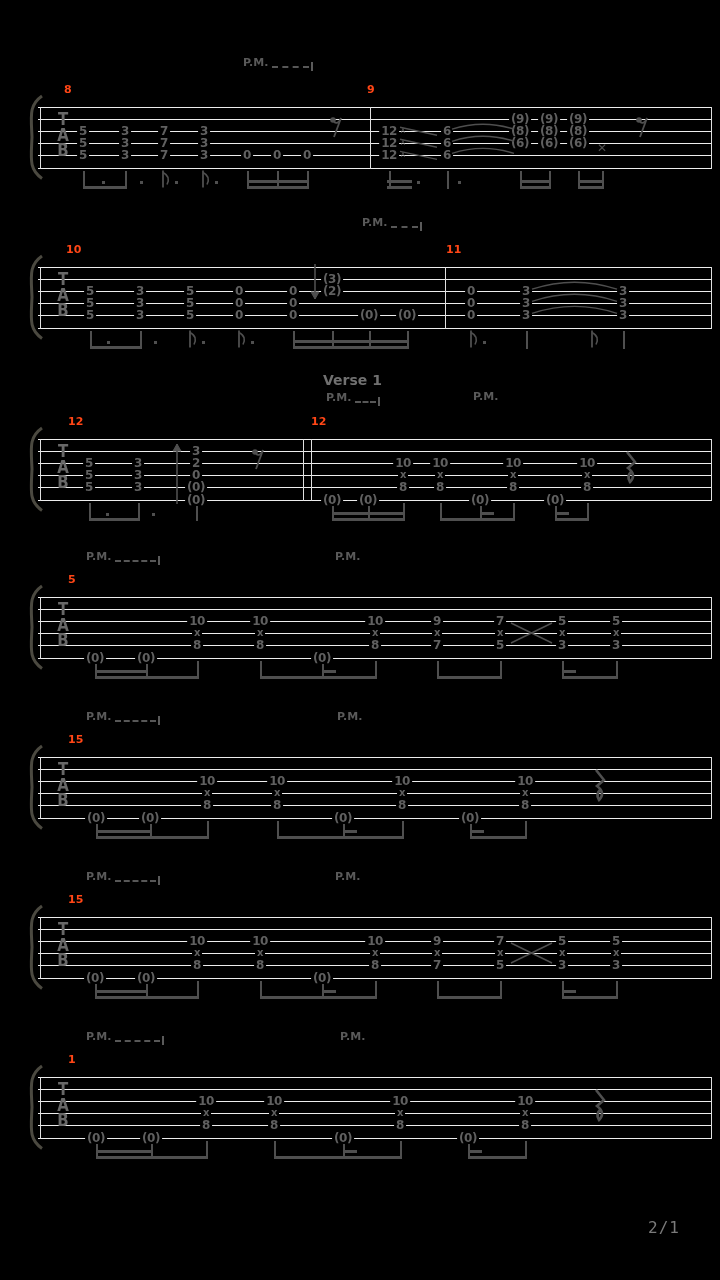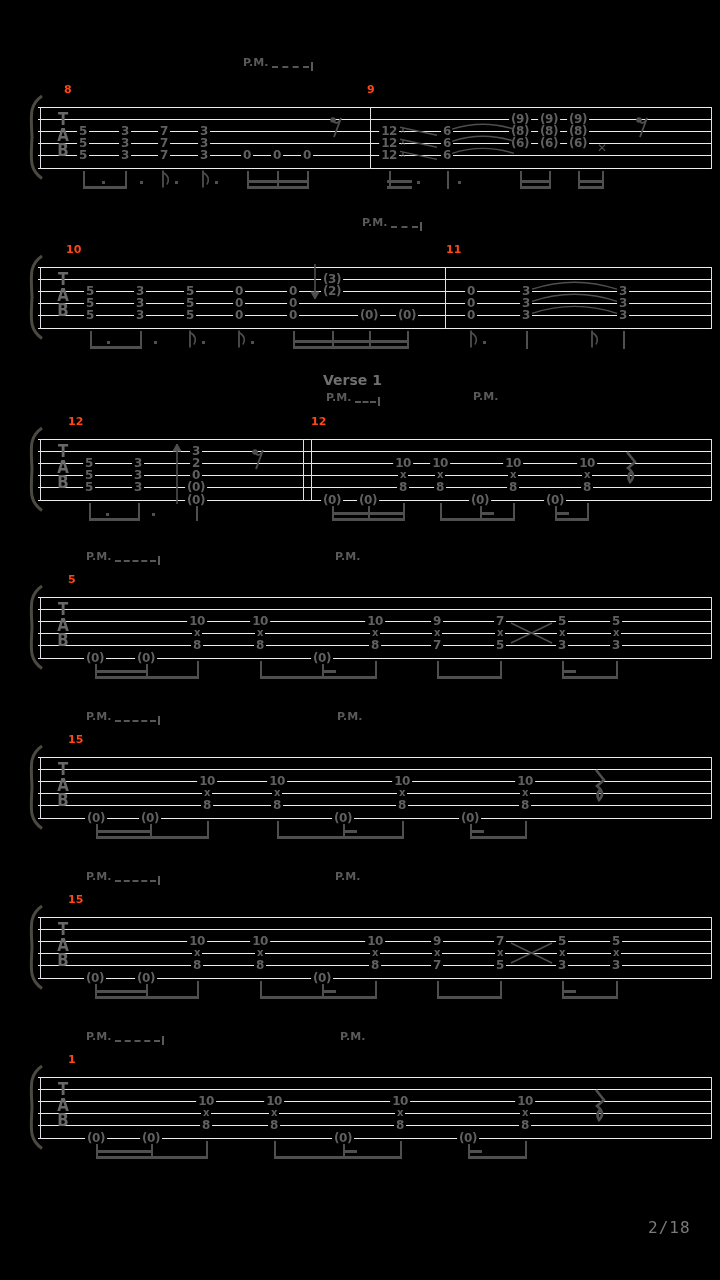--- a/index.html
+++ b/index.html
@@ -434,21 +434,21 @@
       <div class="note" style="left: 274px; top: 1125.4px; color: rgb(96, 96, 96);">8</div>
       <div class="note" style="left: 343px; top: 1137.5px; color: rgb(96, 96, 96);">(0)</div>
       <div class="note" style="left: 400px; top: 1101.2px; color: rgb(96, 96, 96);">10</div>
       <div class="note mut" style="left: 400px; top: 1113.3px; color: rgb(96, 96, 96);">x</div>
       <div class="note" style="left: 400px; top: 1125.4px; color: rgb(96, 96, 96);">8</div>
       <div class="note" style="left: 468px; top: 1137.5px; color: rgb(96, 96, 96);">(0)</div>
       <div class="note" style="left: 525px; top: 1101.2px; color: rgb(96, 96, 96);">10</div>
       <div class="note mut" style="left: 525px; top: 1113.3px; color: rgb(96, 96, 96);">x</div>
       <div class="note" style="left: 525px; top: 1125.4px; color: rgb(96, 96, 96);">8</div>
     </div>
-  <div class="pageind" style="left: 648px; top: 1218px; color: rgb(122, 122, 122);">2/18</div>
+  <div class="pageind" style="left: 648px; top: 1218px; color: rgb(122, 122, 122);">2/1</div>
 <svg class="ovl" width="720" height="1280">
       <path d="M 42,96 C 29,105 31,115 32,137 C 31,159.5 29,169.5 42,178.5" stroke="#4b4940" stroke-width="3" fill="none"></path>
       <path d="M 163,170.5 L 163,187.5" stroke="#4f4f4f" stroke-width="1.8" fill="none"></path>
       <path d="M 163,172.5 Q 171,176.5 167,184.5" stroke="#4f4f4f" stroke-width="1.6" fill="none"></path>
       <path d="M 203,170.5 L 203,187.5" stroke="#4f4f4f" stroke-width="1.8" fill="none"></path>
       <path d="M 203,172.5 Q 211,176.5 207,184.5" stroke="#4f4f4f" stroke-width="1.6" fill="none"></path>
       <circle cx="333" cy="120" r="2.8" fill="#4f4f4f"></circle>
       <path d="M 334,122 Q 338,125 341,118" stroke="#4f4f4f" stroke-width="1.6" fill="none"></path>
       <path d="M 341,118 L 334,137" stroke="#4f4f4f" stroke-width="1.8" fill="none"></path>
       <circle cx="639" cy="120" r="2.8" fill="#4f4f4f"></circle>

